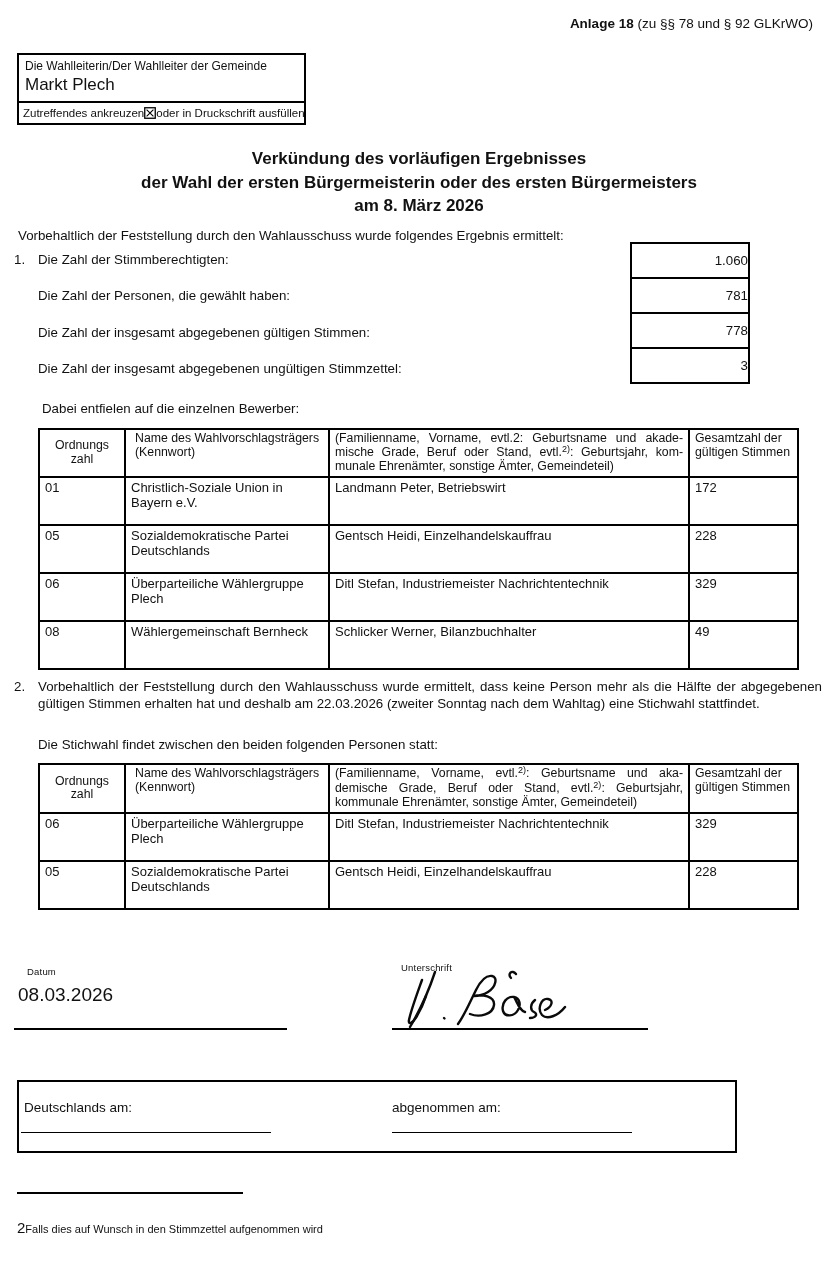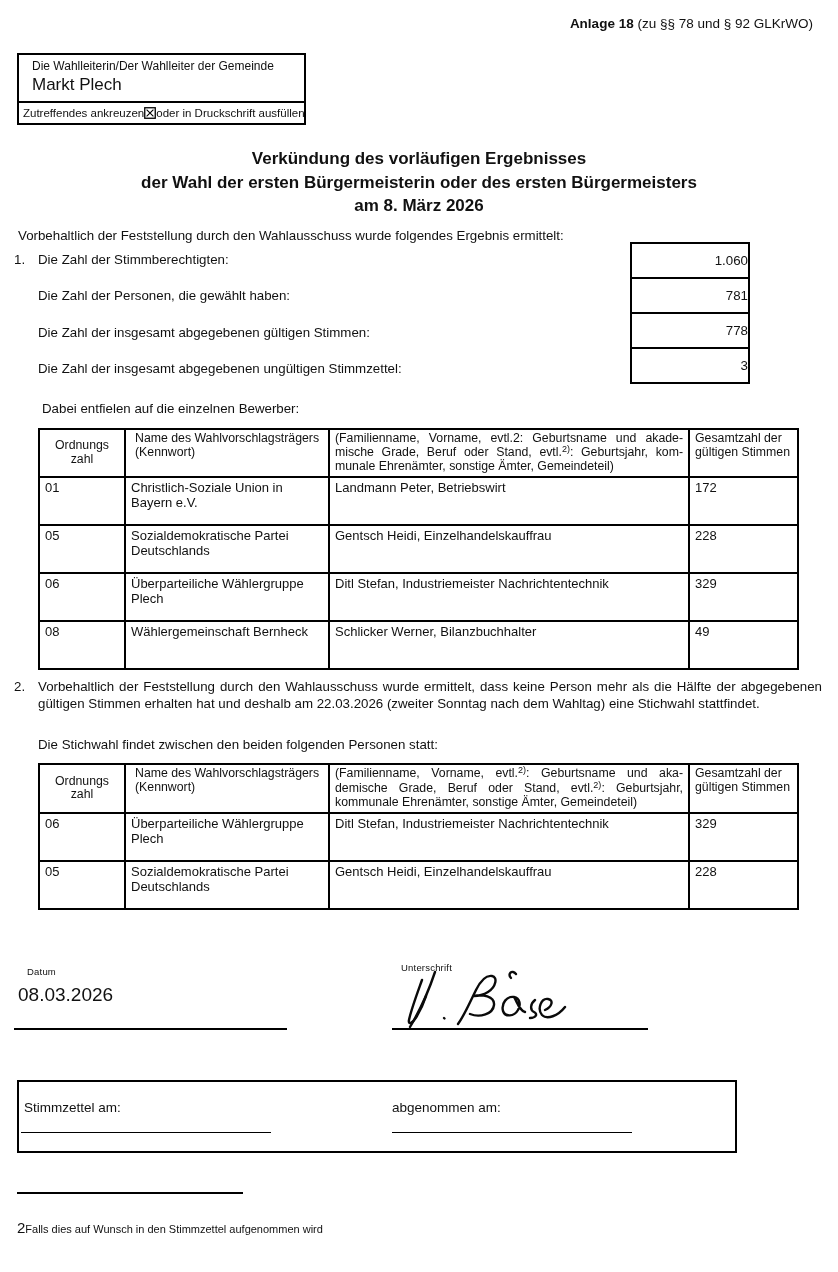--- a/index.html
+++ b/index.html
@@ -3,21 +3,21 @@
 <meta charset="utf-8">
 <style>
   html,body{margin:0;padding:0;background:#e8e8e8;}
   .page{position:relative;width:838px;height:1272px;background:#fff;margin:0 auto;
         font-family:"Liberation Sans",sans-serif;color:#111;overflow:hidden;}
   .b{font-weight:bold;}
 
   .anlage{position:absolute;top:16px;right:25px;font-size:13.5px;}
 
   .issuer-box{position:absolute;left:17px;top:53px;width:289px;border:2px solid #000;box-sizing:border-box;}
-  .issuer-main{padding:4px 6px 5px 13px;}
+  .issuer-main{padding:4px 6px 5px 6px;}
   .issuer-line1{font-size:12px;line-height:15px;}
   .issuer-line2{font-size:17px;line-height:22px;}
   .issuer-strip{border-top:2px solid #000;font-size:11.5px;line-height:14px;padding:3px 4px;
                 display:flex;align-items:center;white-space:nowrap;}
   .cbx{flex:0 0 auto;}
 
   .title{position:absolute;left:0;top:147px;width:838px;text-align:center;
          font-weight:bold;font-size:17px;line-height:23.5px;}
 
   .intro{position:absolute;left:18px;top:228px;font-size:13.3px;}
@@ -215,21 +215,21 @@
       <path d="M56,58 C62,50 68,36 74,24 C78,16 84,9 90,10 C96,11 94,21 86,26 C81,29 75,30 72,30 C80,28 93,30 92,39 C91,48 78,52 68,48"></path>
       <path d="M109,12 C105,8 110,3 114,8"></path>
       <path d="M112,31 C105,30 99,37 101,45 C103,51 112,51 116,44 C119,39 118,32 112,31 C116,38 118,45 123,46"></path>
       <path d="M133,34 C128,38 128,44 132,46 C136,48 134,52 128,52"></path>
       <path d="M143,44 C150,41 152,34 146,33 C139,32 135,43 140,49 C145,54 156,50 163,41"></path>
     </g>
   </svg>
   <div class="sig-line sig-line-right"></div>
 
   <div class="posting-box">
-    <div class="post-label post-label-left">Stimmzettel am:</div>
+    <div class="post-label post-label-left">Deutschlands am:</div>
     <div class="post-label post-label-right">abgenommen am:</div>
     <div class="post-line post-line-left"></div>
     <div class="post-line post-line-right"></div>
   </div>
 
   <div class="fn-sep"></div>
   <div class="footnote"><span class="fn-marker">2</span><span class="fn-text">Falls dies auf Wunsch in den Stimmzettel aufgenommen wird</span></div>
 
 </div>
 

